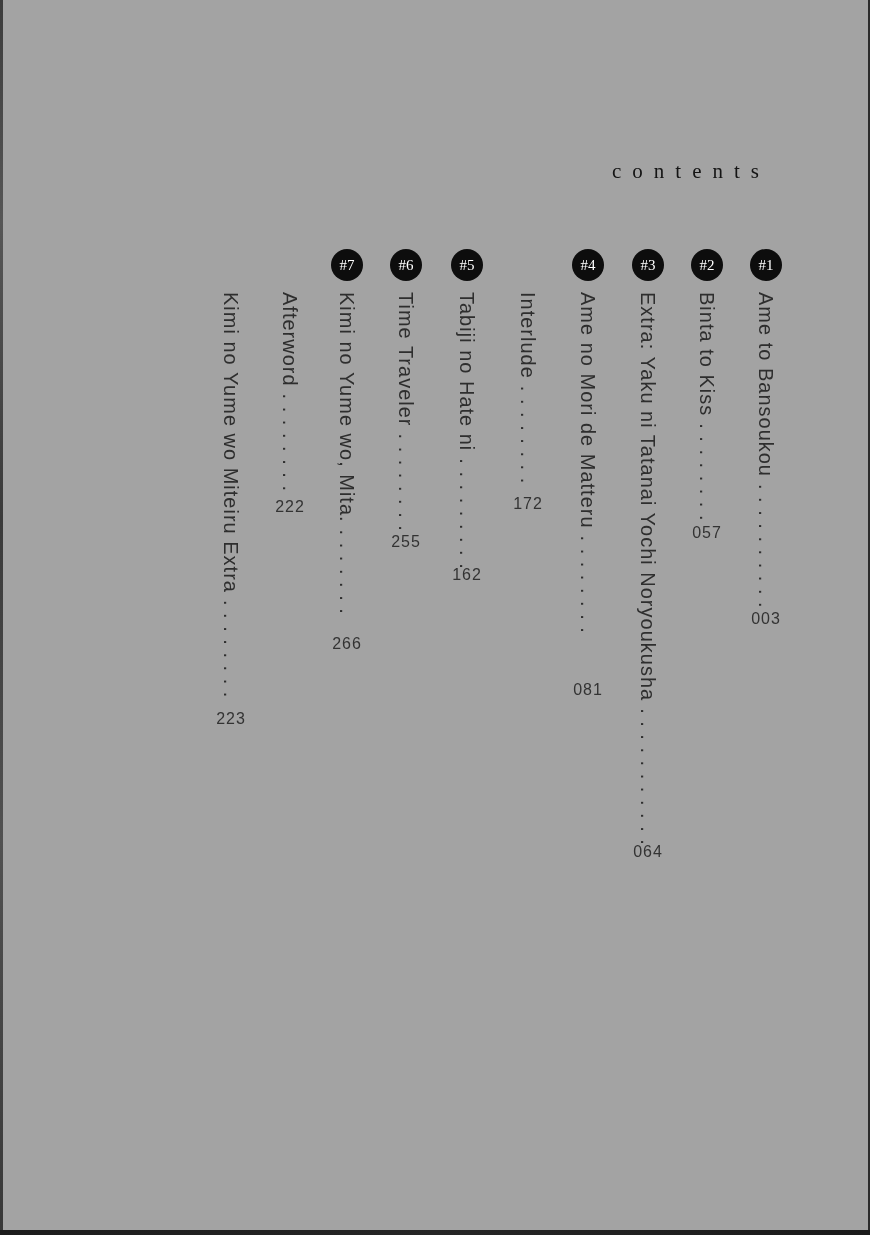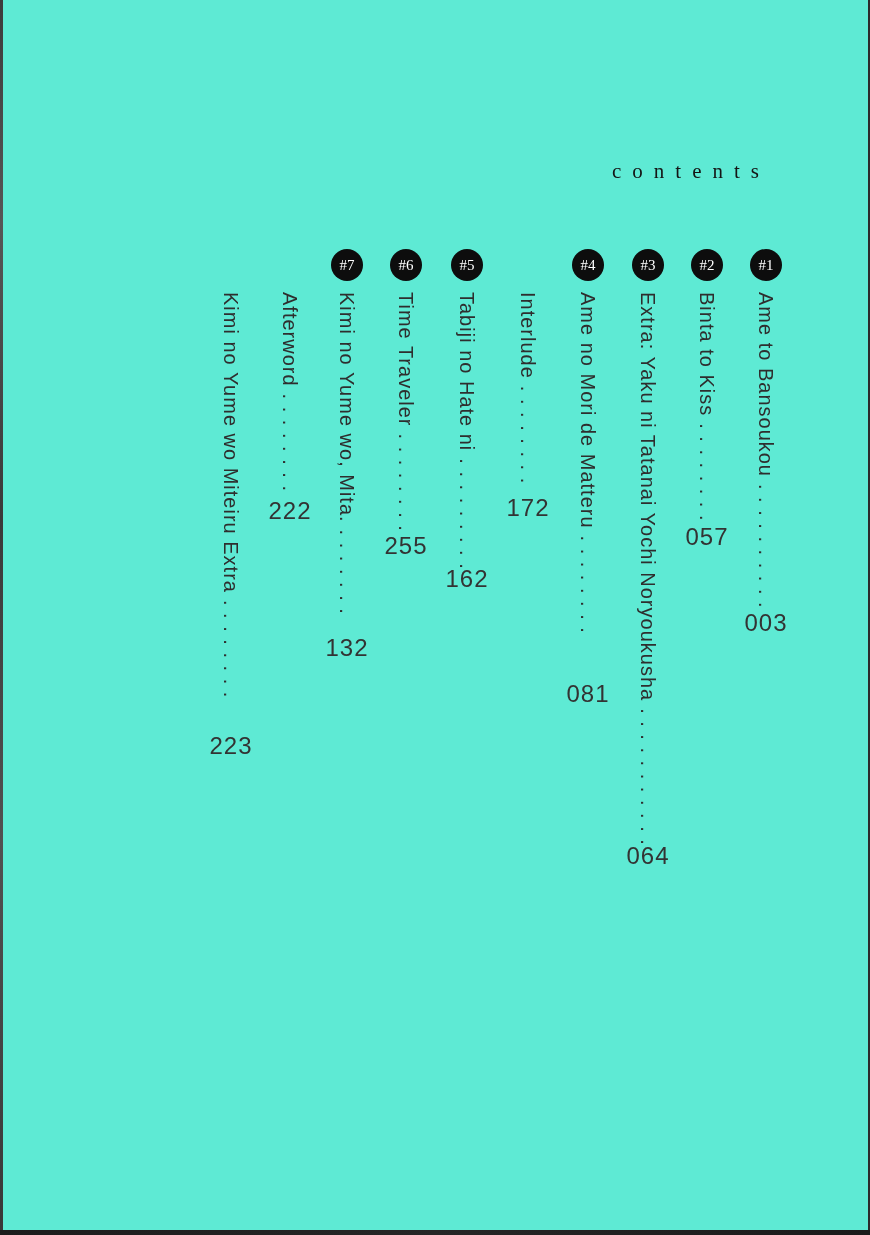--- a/index.html
+++ b/index.html
@@ -1,20 +1,20 @@
 <!DOCTYPE html>
 <html><head>
 <meta charset="utf-8">
 <style>
   html, body { margin: 0; padding: 0; background: #e9e9e9; }
   .page {
     position: relative;
     width: 870px;
     height: 1235px;
-    background: #5eead4;
+    background: #a3a3a3;
     overflow: hidden;
     font-family: "Liberation Sans", sans-serif;
   }
   
   .edge-left {
     position: absolute; left: 0; top: 0; width: 3px; height: 100%;
     background: linear-gradient(180deg, #3c3c3c, #565656 18%, #3a3a3a 42%, #515151 68%, #383838 100%);
   }
   .edge-right {
     position: absolute; right: 0; top: 0; width: 2px; height: 100%;
@@ -58,21 +58,21 @@
     height: 30px;
     line-height: 30px;
     font-size: 20px;
     letter-spacing: 1px;
     color: #2e2e2e;
   }
   .vline .dots { margin-left: 7px; letter-spacing: 1px; }
   .pagenum {
     position: absolute; left: -30px; width: 60px;
     text-align: center;
-    font-size: 24px;
+    font-size: 16px;
     letter-spacing: 1px;
     line-height: 1;
     color: #333333;
   }
 </style>
 </head>
 <body>
 
 <div class="page">
 
@@ -149,30 +149,30 @@
     <div class="pagenum" style="top:534px">255</div>
   </div>
 
   <div class="toc-col" style="left:347px">
     <div class="badge">
         <span>#7</span>
       </div>
     <div class="vline">
       <span>Kimi no Yume wo, Mita.</span><span class="dots">. . . . . . .</span>
     </div>
-    <div class="pagenum" style="top:636px">132</div>
+    <div class="pagenum" style="top:636px">266</div>
   </div>
 
   <div class="toc-col" style="left:290px">
     <div class="vline">
       <span>Afterword</span><span class="dots">. . . . . . . .</span>
     </div>
     <div class="pagenum" style="top:499px">222</div>
   </div>
 
   <div class="toc-col" style="left:231px">
     <div class="vline">
       <span>Kimi no Yume wo Miteiru Extra</span><span class="dots">. . . . . . . .</span>
     </div>
-    <div class="pagenum" style="top:734px">223</div>
+    <div class="pagenum" style="top:711px">223</div>
   </div>
 
 </div>
 
 </body></html>

